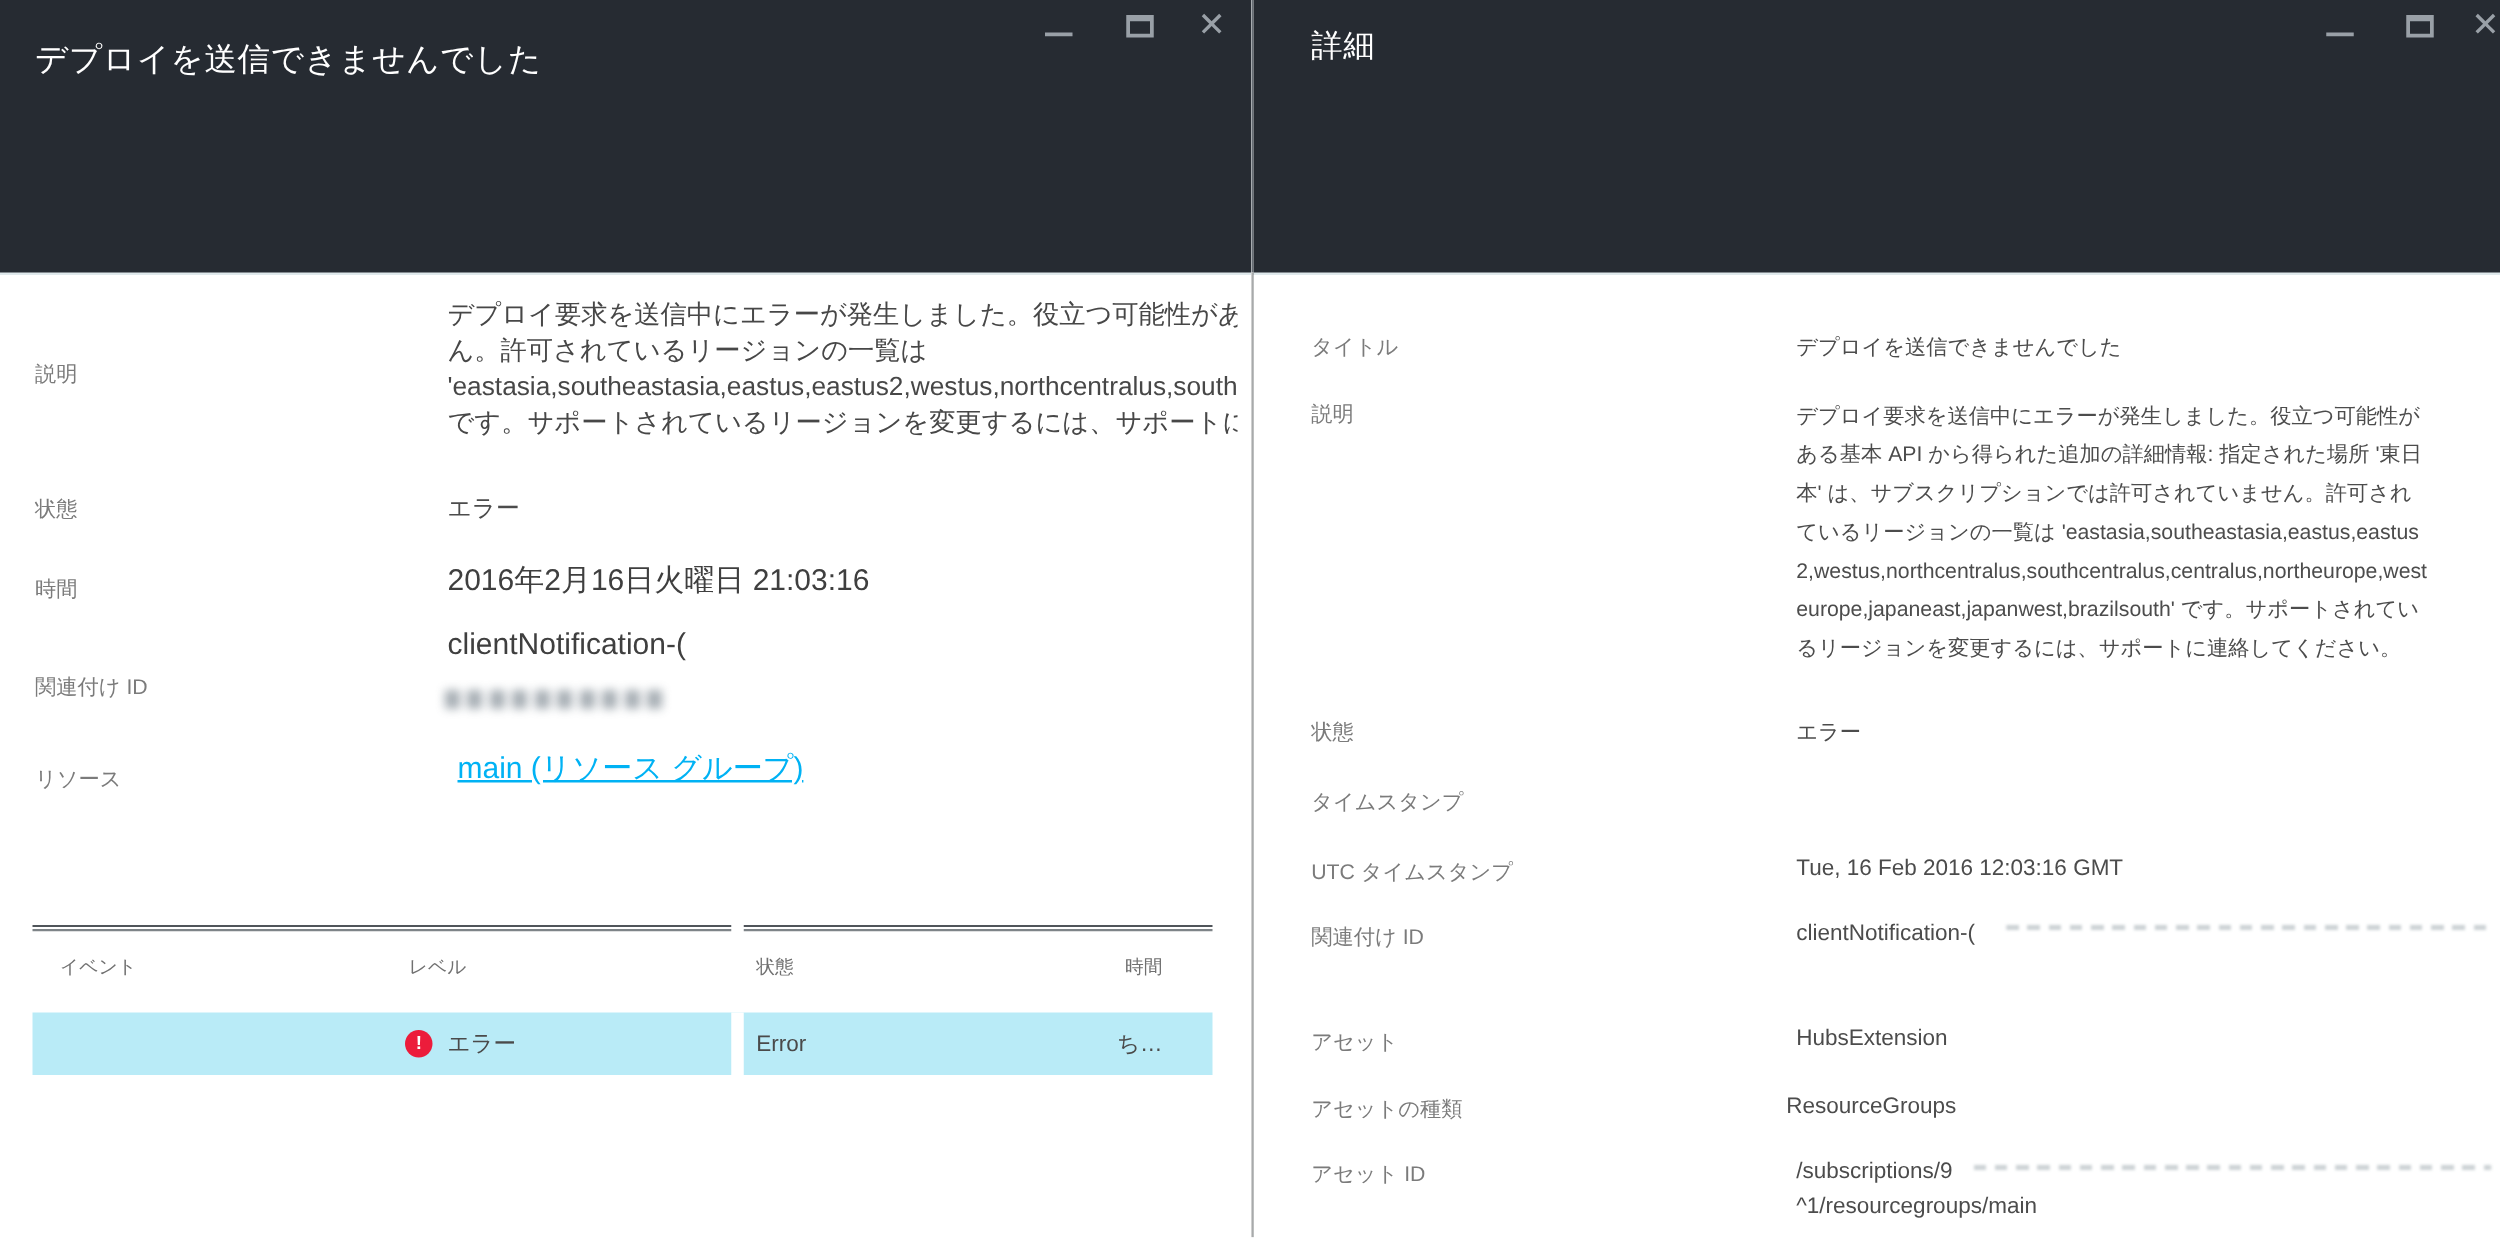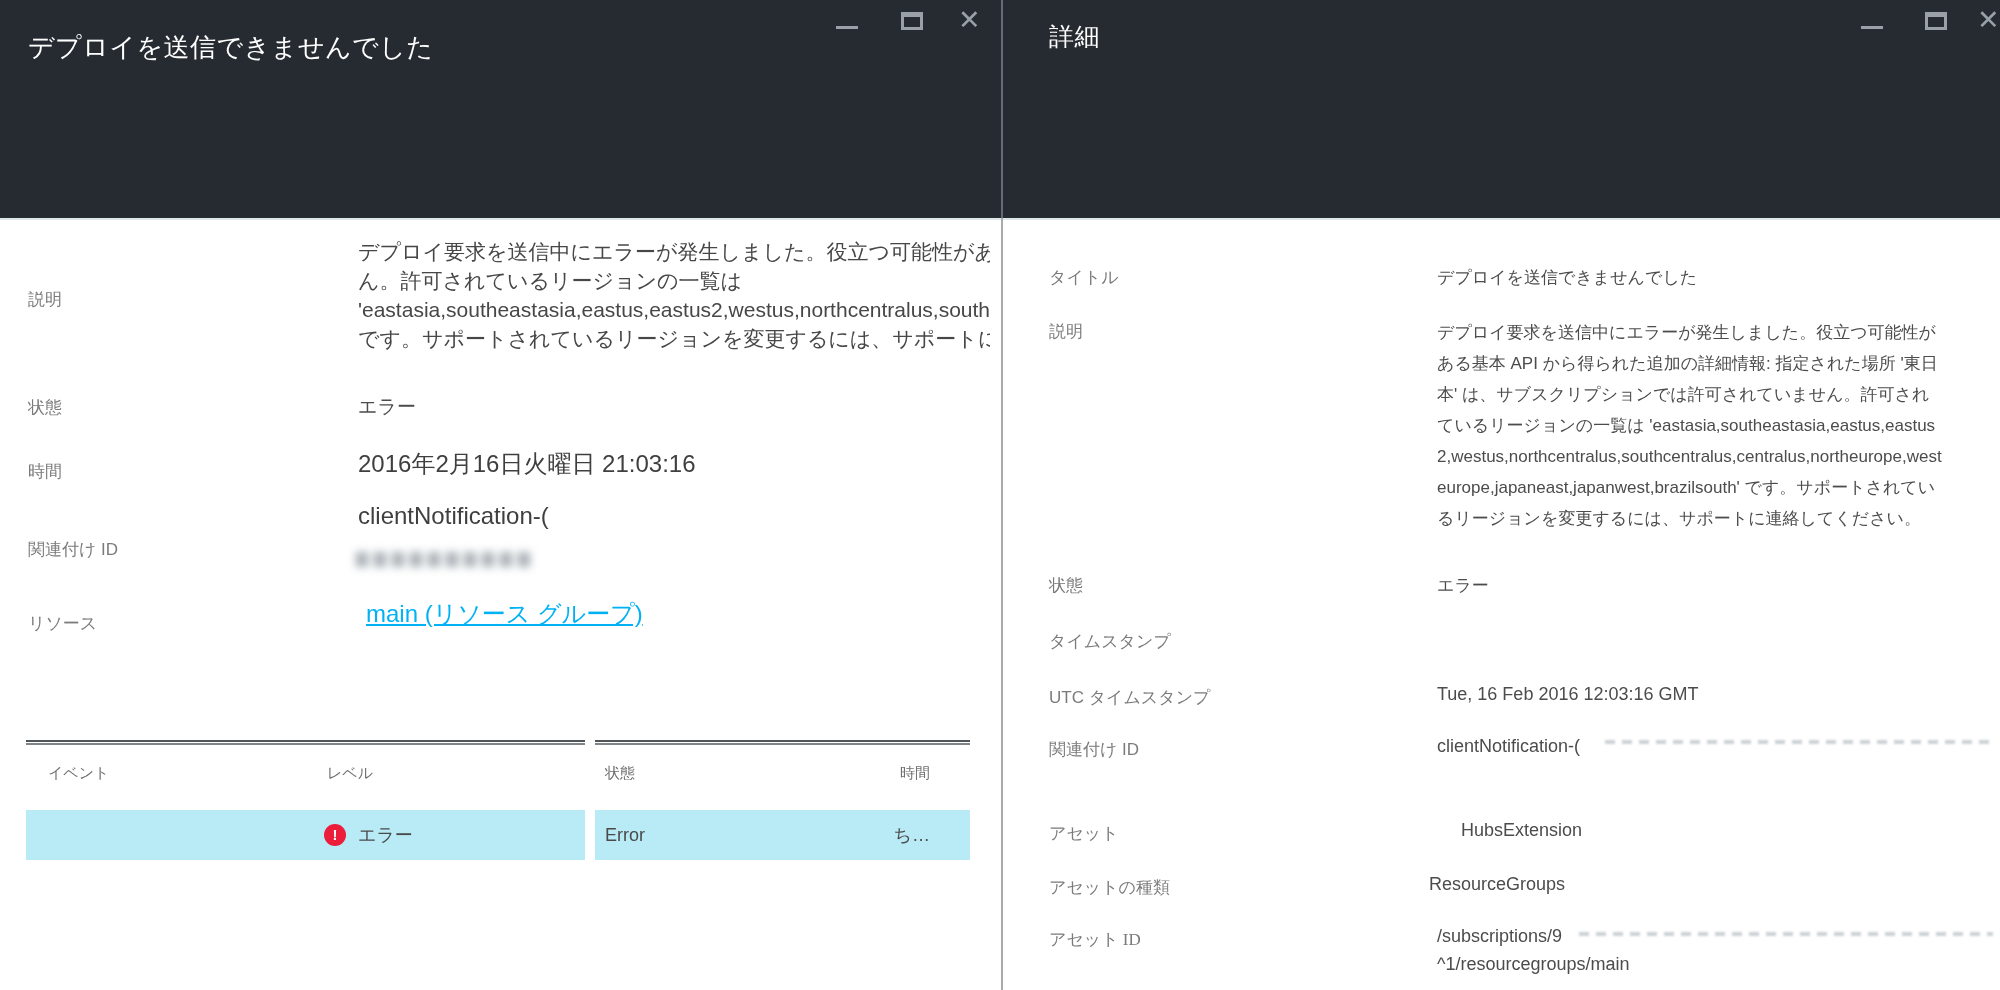--- a/index.html
+++ b/index.html
@@ -108,22 +108,22 @@
   <div class="lbl" style="left:48px;top:630px;">タイムスタンプ</div>
 
   <div class="lbl" style="left:48px;top:686px;">UTC タイムスタンプ</div>
   <div class="val" style="left:436px;top:684px;font-size:18px;">Tue, 16 Feb 2016 12:03:16 GMT</div>
 
   <div class="lbl" style="left:48px;top:738px;">関連付け ID</div>
   <div class="val" style="left:436px;top:736px;font-size:18px;">clientNotification-(</div>
   <div class="redact-dash" style="left:604px;top:740px;width:388px;height:4px;"></div>
 
   <div class="lbl" style="left:48px;top:822px;">アセット</div>
-  <div class="val" style="left:460px;top:820px;font-size:18px;">HubsExtension</div>
+  <div class="val" style="left:436px;top:820px;font-size:18px;">HubsExtension</div>
 
   <div class="lbl" style="left:48px;top:876px;">アセットの種類</div>
   <div class="val" style="left:428px;top:874px;font-size:18px;">ResourceGroups</div>
 
-  <div class="lbl" style="left:48px;top:928px;font-family:Liberation Serif, serif;">アセット ID</div>
+  <div class="lbl" style="left:48px;top:928px;">アセット ID</div>
   <div class="val" style="left:436px;top:926px;font-size:18px;">/subscriptions/9</div>
   <div class="redact-dash" style="left:578px;top:932px;width:414px;height:4px;"></div>
   <div class="val" style="left:436px;top:954px;font-size:18px;">^1/resourcegroups/main</div>
 </div>
 
 </body></html>

